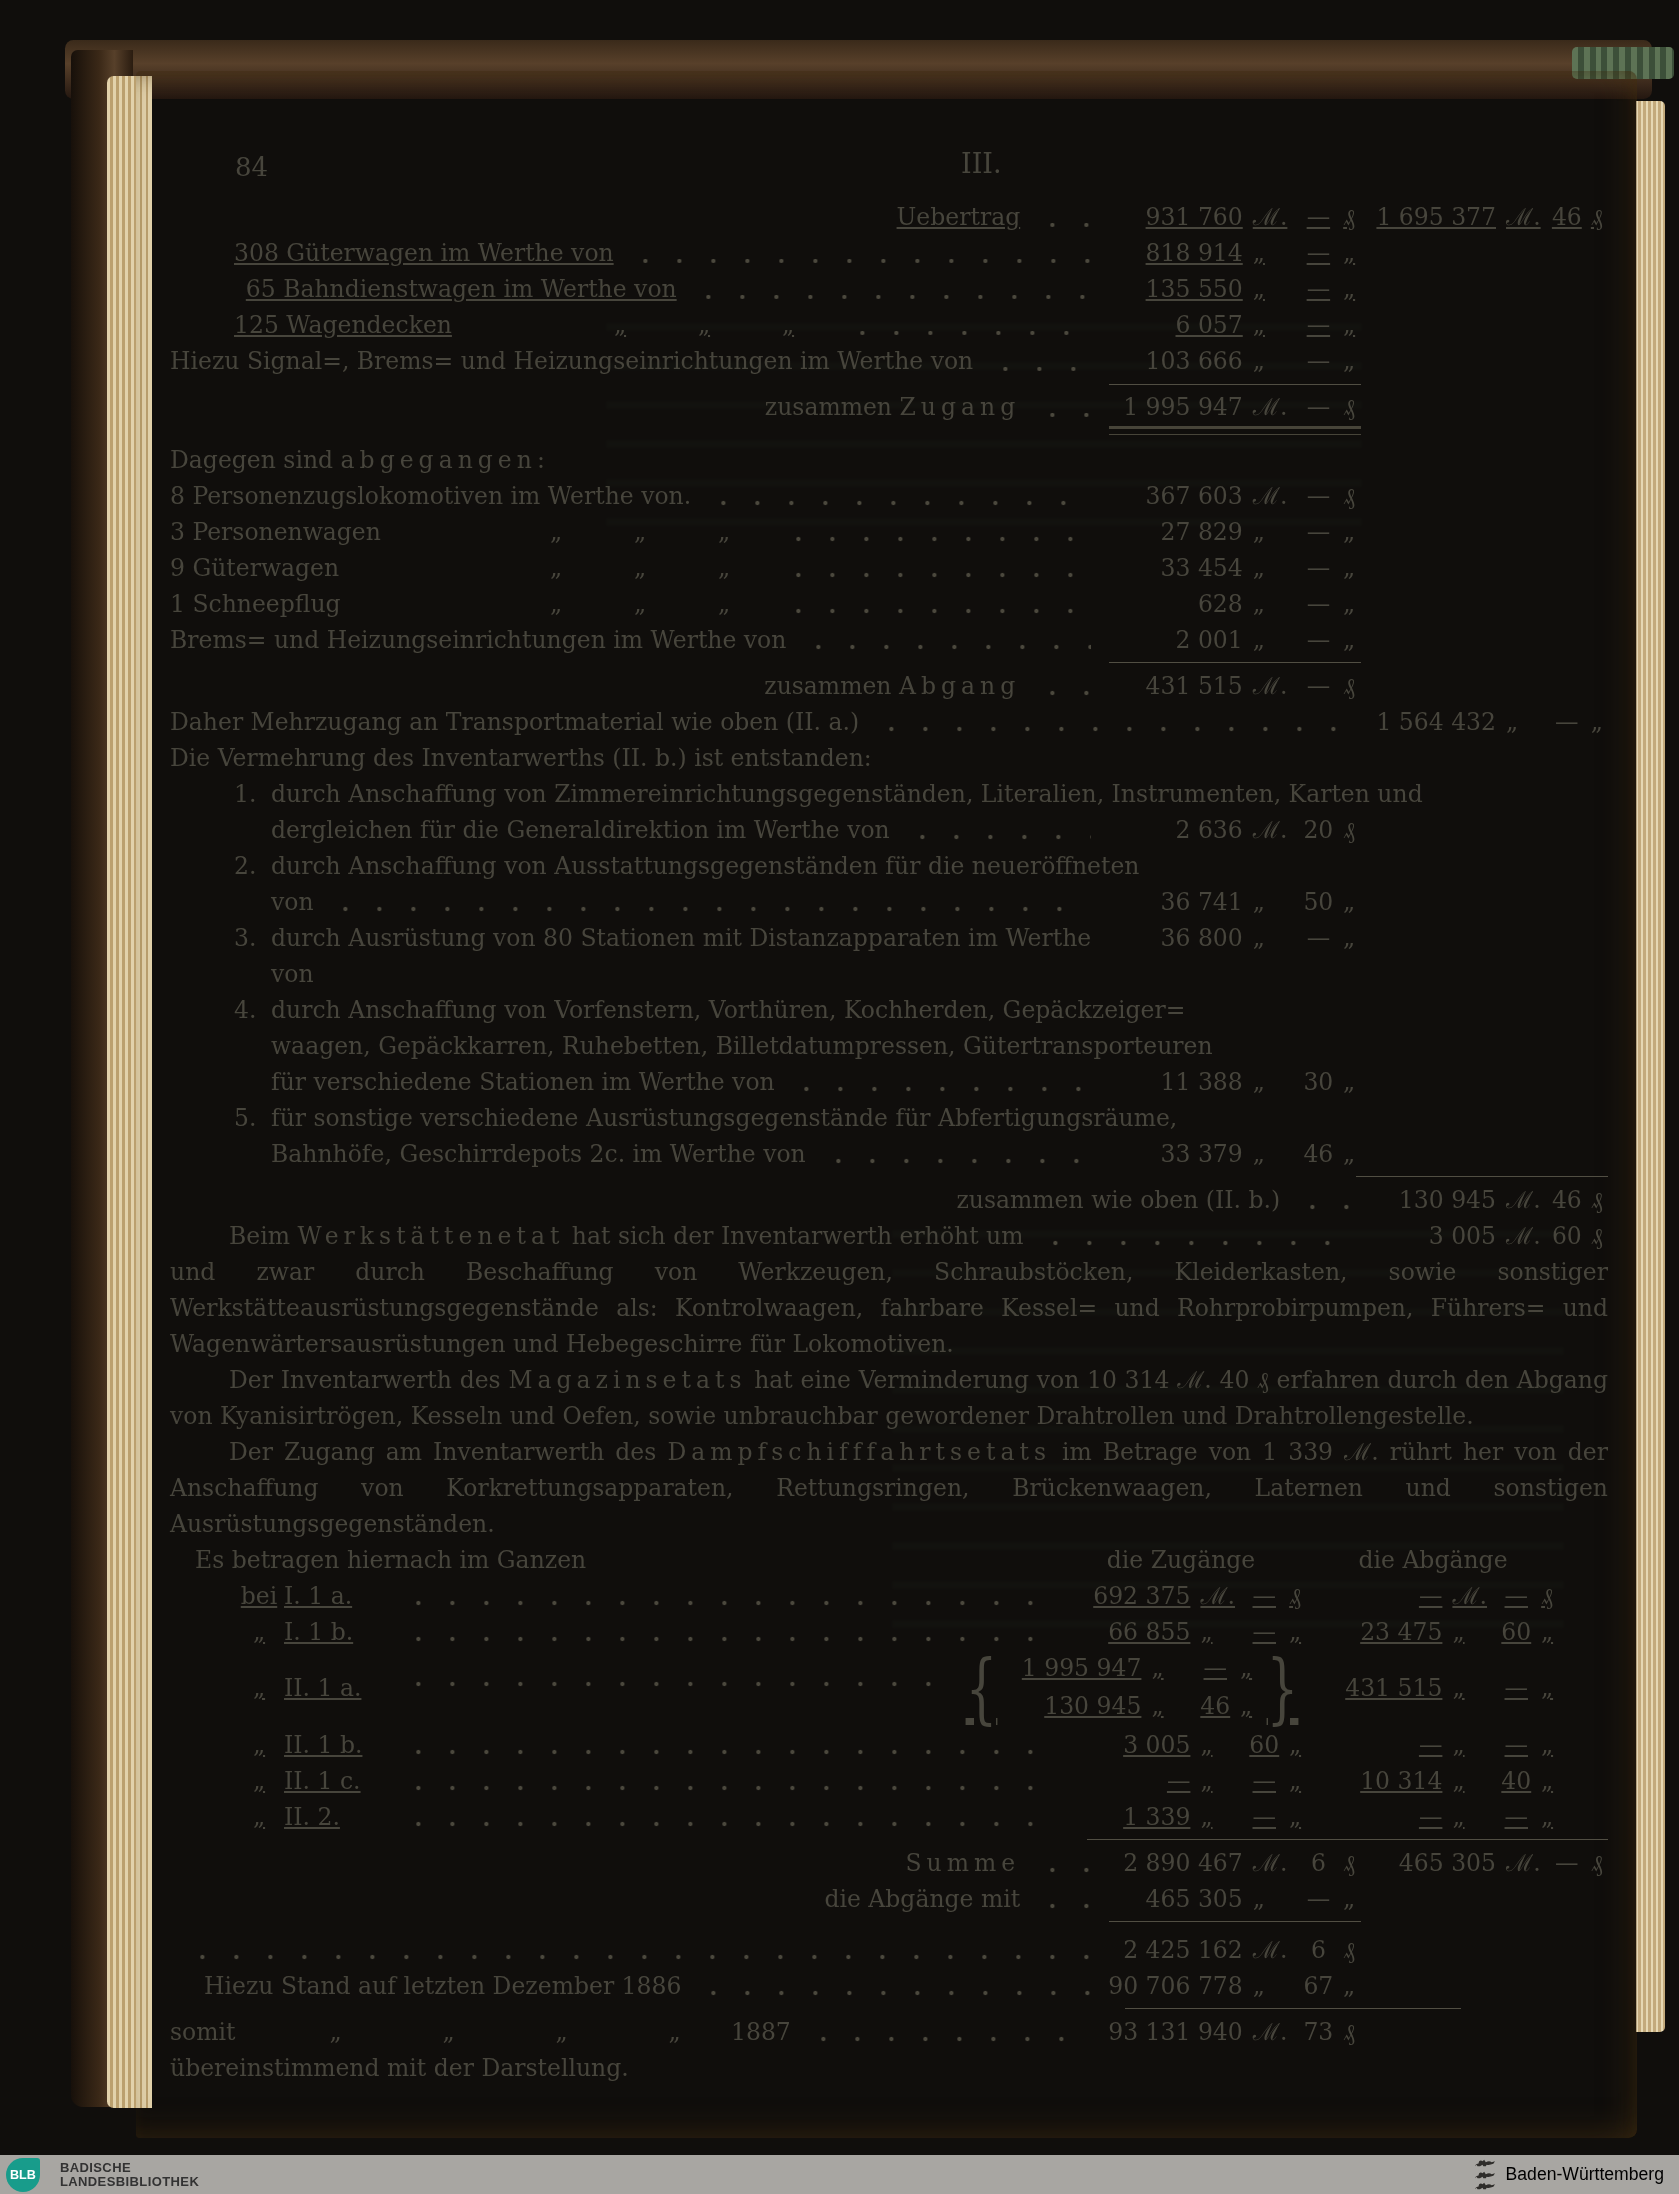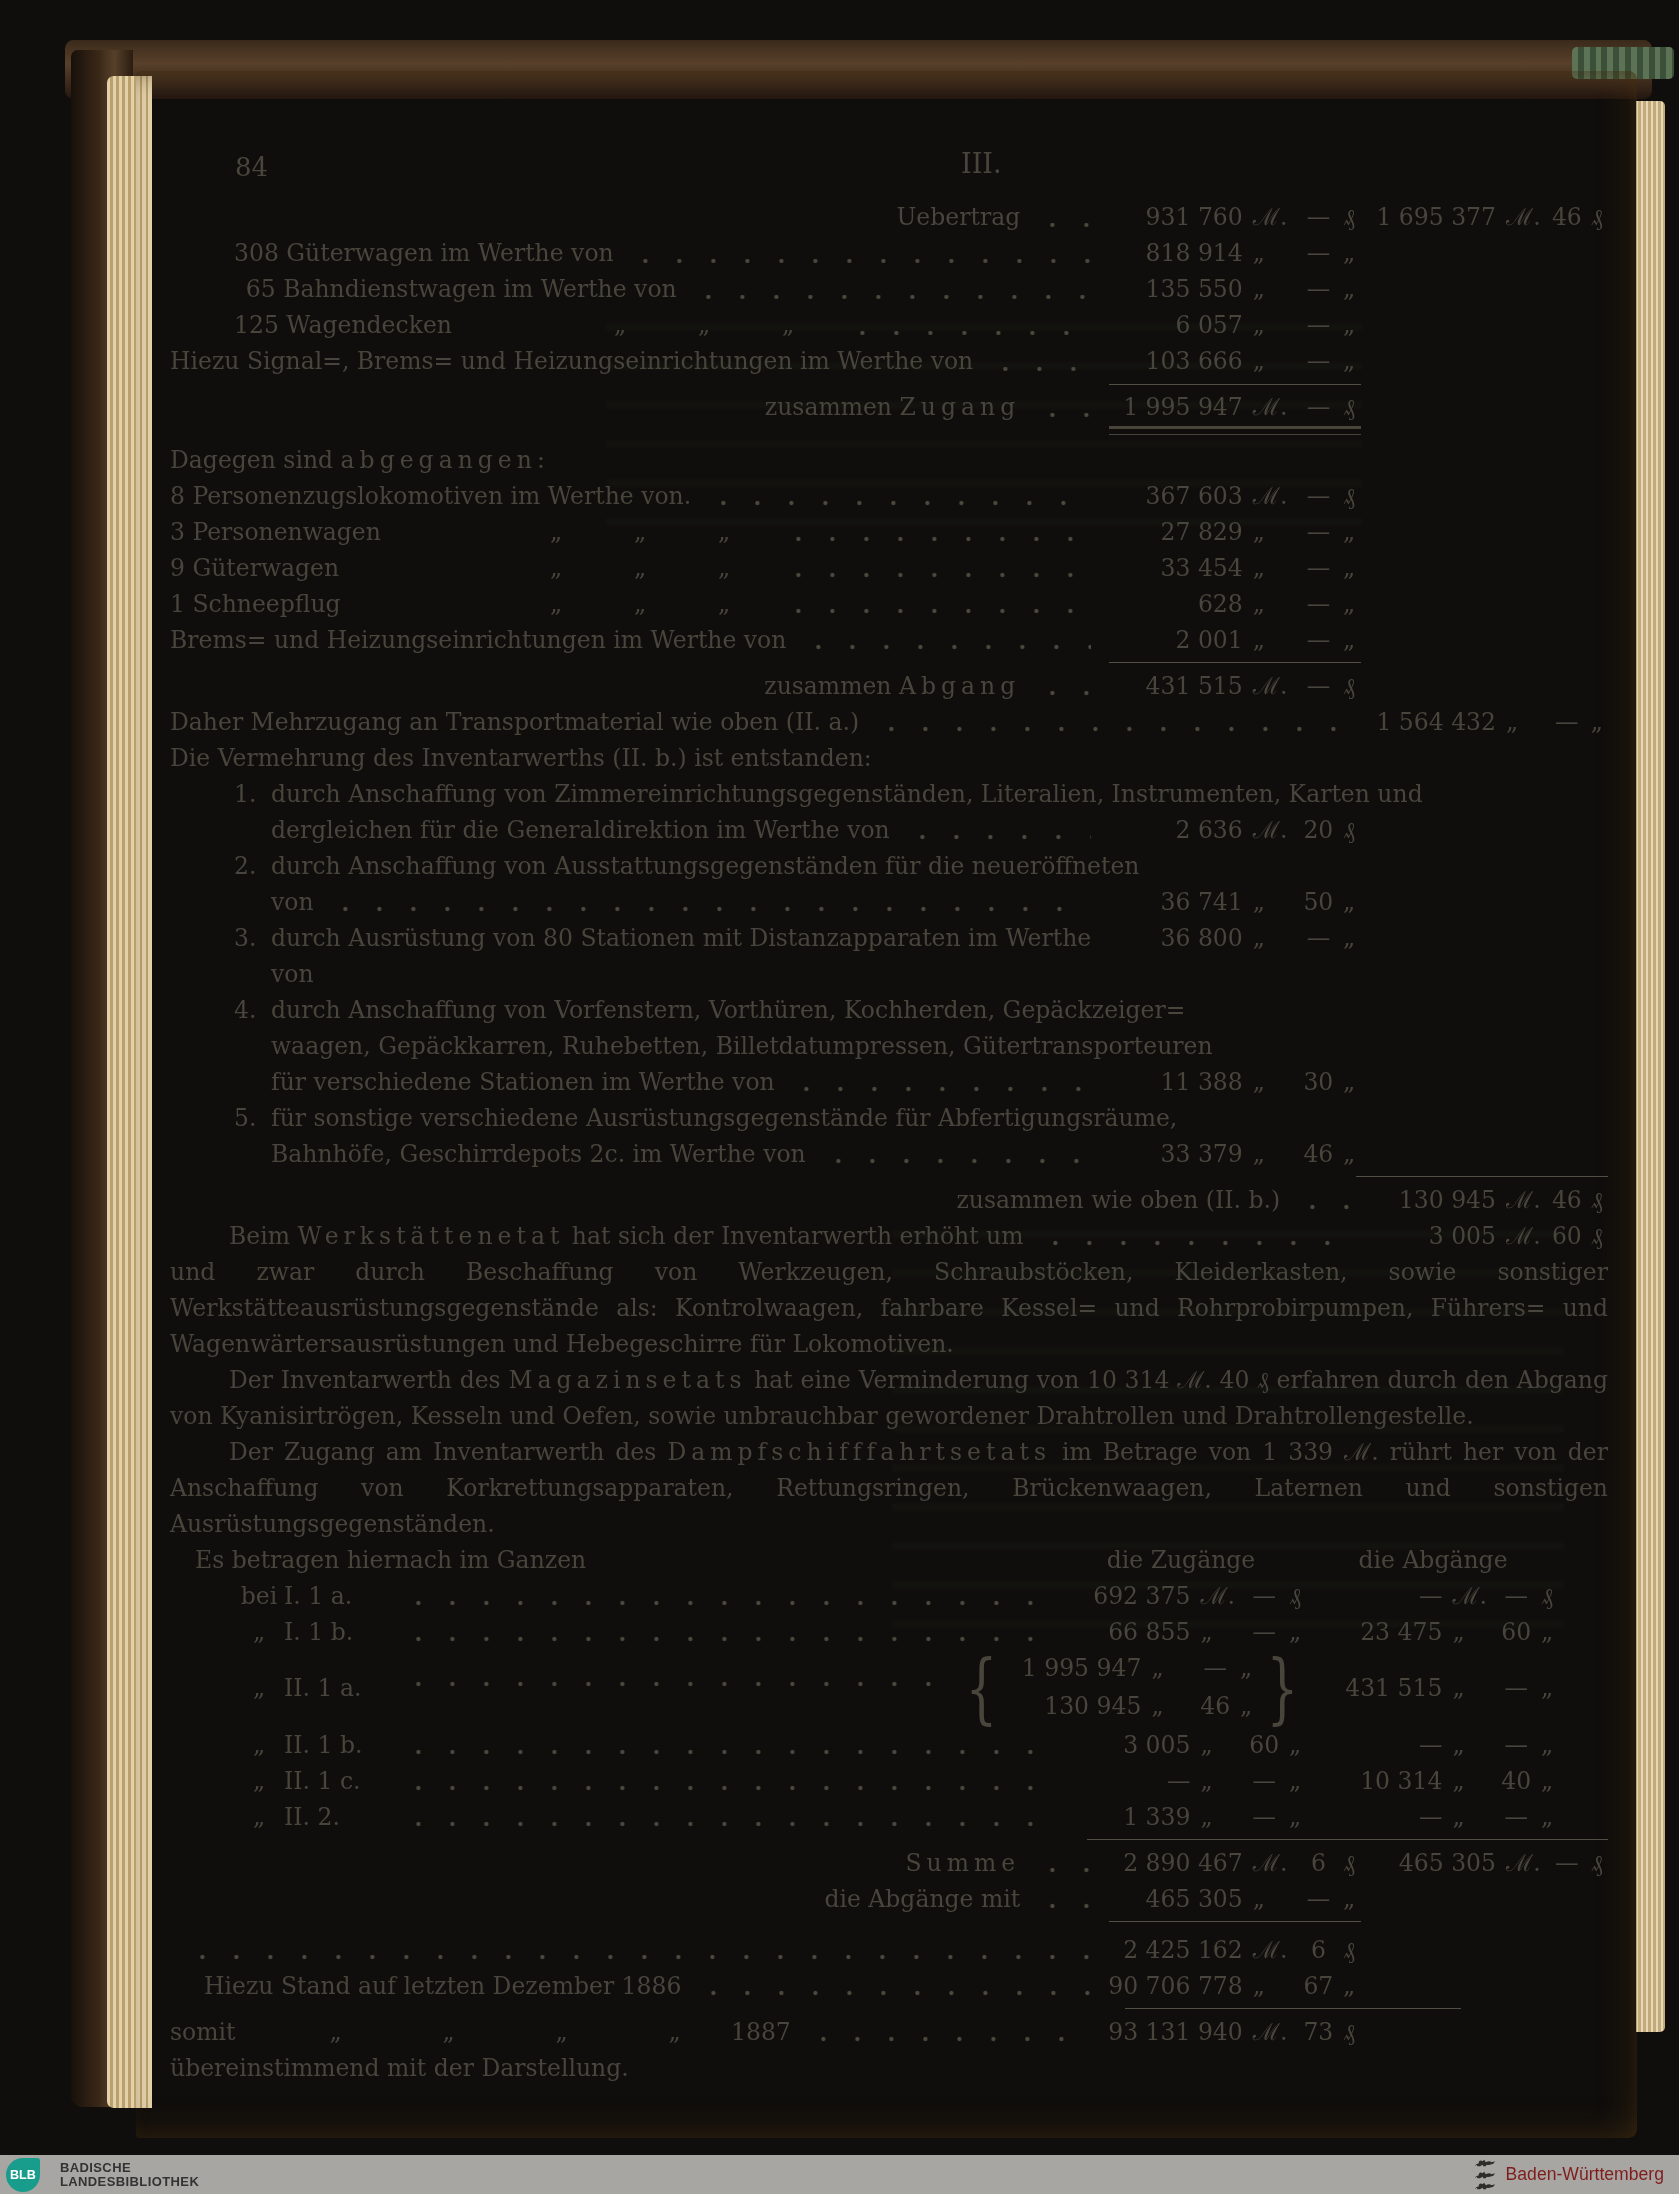--- a/index.html
+++ b/index.html
@@ -35,21 +35,21 @@
   .g2{left:756px;top:1159px;width:672px;height:420px;}
   .pnum{position:absolute;left:99px;top:81px;font-size:26px;}
   .chap{position:absolute;left:825px;top:77px;font-size:27px;}
   .content{position:absolute;left:34px;top:128px;width:1438px;font-size:23.5px;line-height:36px;}
   .row{display:flex;align-items:baseline;min-height:36px;}
   .sperr{letter-spacing:5px;}
   .spacer{flex:1;}
   .leader{flex:1;align-self:flex-end;height:5.9px;margin:0 10px 7.6px 11.8px;
     background-image:radial-gradient(circle,#4b483d 1.8px,transparent 2.4px);
     background-size:34px 5.9px;background-repeat:repeat-x;background-position:3.4px 0;}
-  .indent{margin-left:64px;}
+  .indent{margin-left:64px;text-decoration:underline;}
   
   .amt{display:flex;align-items:baseline;flex:none;}
   .amt .n{text-align:right;}
   .amt .u{text-align:left;padding-left:10px;}
   .amt .p,.amt .q{text-align:center;}
   .a{width:260px;} .a .n{width:148px;} .a .u{width:49px;} .a .p{width:39px;} .a .q{width:25px;}
   .b{width:247px;} .b .n{width:141px;} .b .u{width:44px;} .b .p{width:39px;} .b .q{width:23.5px;}
   .sa{width:252px;} .sa .n{width:141px;} .sa .u{width:47px;} .sa .p{width:39px;} .sa .q{width:25px;}
   .sb{width:252px;} .sb .n{width:141px;} .sb .u{width:47px;} .sb .p{width:39px;} .sb .q{width:25px;}
   .tail{width:247px;flex:none;} .tailS{width:49px;flex:none;}
@@ -71,21 +71,21 @@
   .s-pre{width:50px;text-align:center;flex:none;}
   .s-lab{width:102px;flex:none;}
   .hdr1{width:252px;text-align:center;flex:none;}
   .hdr2{width:252px;text-align:center;flex:none;}
   
   .footer{position:absolute;left:0;top:2155px;width:1679px;height:39px;background:#a8a6a2;
     font-family:"Liberation Sans","DejaVu Sans",sans-serif;display:flex;align-items:center;}
   .blb-badge{width:34px;height:34px;margin-left:5.9px;background:#189c8b;border-radius:50% 8% 50% 50%;
     display:flex;align-items:center;justify-content:center;color:#fff;font-weight:bold;font-size:12.6px;}
   .blb-name{margin-left:20px;color:#333;font-weight:bold;font-size:13px;line-height:13.4px;letter-spacing:0.4px;}
-  .bw{margin-left:auto;margin-right:15px;display:flex;align-items:center;color:#7f1d1d;font-size:17.6px;}
+  .bw{margin-left:auto;margin-right:15px;display:flex;align-items:center;color:#000000;font-size:17.6px;}
   .lions{display:flex;flex-direction:column;margin-right:10px;}
   .lions svg{display:block;margin:0.8px 0;}
 </style>
 </head>
 <body>
 
 <div class="stage">
   <div class="cover-top"></div>
   <div class="spine"></div>
   <div class="edge-left"></div>

